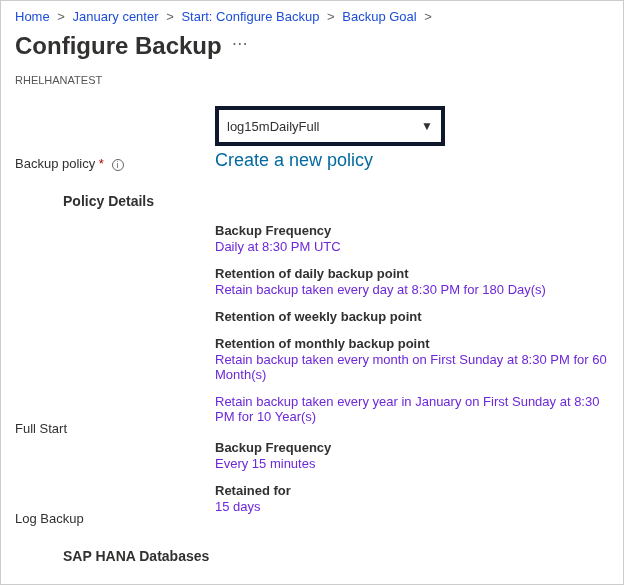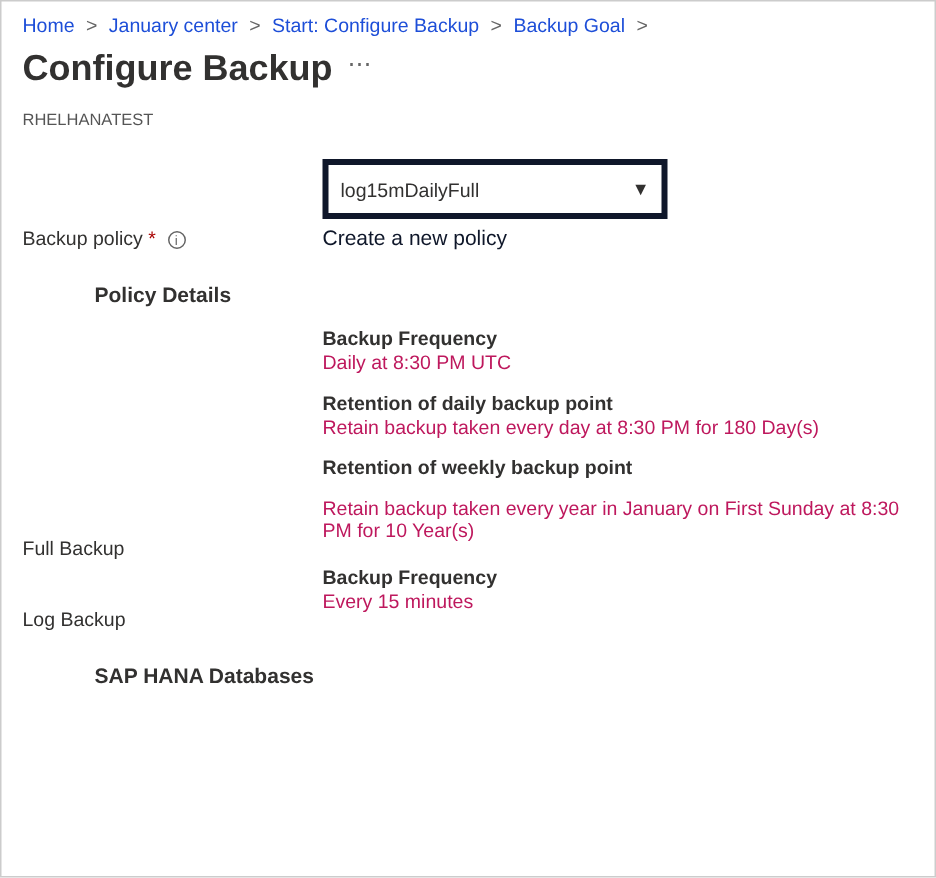--- a/index.html
+++ b/index.html
@@ -29,25 +29,25 @@
     display: inline-block; width: 12px; height: 12px; border: 1px solid #666;
     border-radius: 50%; font-size: 9px; line-height: 11px; text-align: center;
     color: #666; margin-left: 4px; cursor: default;
   }
   .select-wrap {
     border: 4px solid #0f172a; width: 230px; height: 24px;
     display: flex; align-items: center; padding: 16px 8px;
     justify-content: space-between; cursor: pointer; background:#fff;
   }
   .chev { font-size: 12px; }
-  .link { color: #0f172a; font-size: 14px; cursor: pointer; display:inline-block; margin-top:4px;}
+  .link { color: #0369a1; font-size: 18px; cursor: pointer; display:inline-block; margin-top:4px;}
   h2 { font-size: 14px; font-weight: 600; margin-top: 22px; margin-bottom: 14px; margin-left: 48px; }
   .detail-block { margin-bottom: 12px; }
   .detail-block .hdr { font-weight: 700; font-size: 13px; }
-  .detail-block .val { font-size: 13px; color: #be185d; margin-top:1px;}
+  .detail-block .val { font-size: 13px; color: #6d28d9; margin-top:1px;}
 </style>
 </head>
 <body>
 
 <div class="breadcrumb">
   <a>Home</a>
   <span class="sep">&gt;</span>
   <a>January center</a>
   <span class="sep">&gt;</span>
   <a>Start: Configure Backup</a>
@@ -73,42 +73,50 @@
       <span>log15mDailyFull</span>
       <span class="chev">▼</span>
     </div>
     <span class="link">Create a new policy</span>
   </div>
 </div>
 
 <h2>Policy Details</h2>
 
 <div class="row">
-  <div class="label-col">Full Backup</div>
+  <div class="label-col">Full Start</div>
   <div class="val-col">
     <div class="detail-block">
       <div class="hdr">Backup Frequency</div>
       <div class="val">Daily at 8:30 PM UTC</div>
     </div>
     <div class="detail-block">
       <div class="hdr">Retention of daily backup point</div>
       <div class="val">Retain backup taken every day at 8:30 PM for 180 Day(s)</div>
     </div>
     <div class="detail-block">
       <div class="hdr">Retention of weekly backup point</div>
+    </div>
+    <div class="detail-block">
+      <div class="hdr">Retention of monthly backup point</div>
+      <div class="val">Retain backup taken every month on First Sunday at 8:30 PM for 60 Month(s)</div>
     </div>
     <div class="detail-block">
       <div class="val">Retain backup taken every year in January on First Sunday at 8:30 PM for 10 Year(s)</div>
     </div>
   </div>
 </div>
 
 <div class="row">
   <div class="label-col">Log Backup</div>
   <div class="val-col">
     <div class="detail-block">
       <div class="hdr">Backup Frequency</div>
       <div class="val">Every 15 minutes</div>
     </div>
+    <div class="detail-block">
+      <div class="hdr">Retained for</div>
+      <div class="val">15 days</div>
+    </div>
   </div>
 </div>
 
 <h2>SAP HANA Databases</h2>
 
 </body></html>

